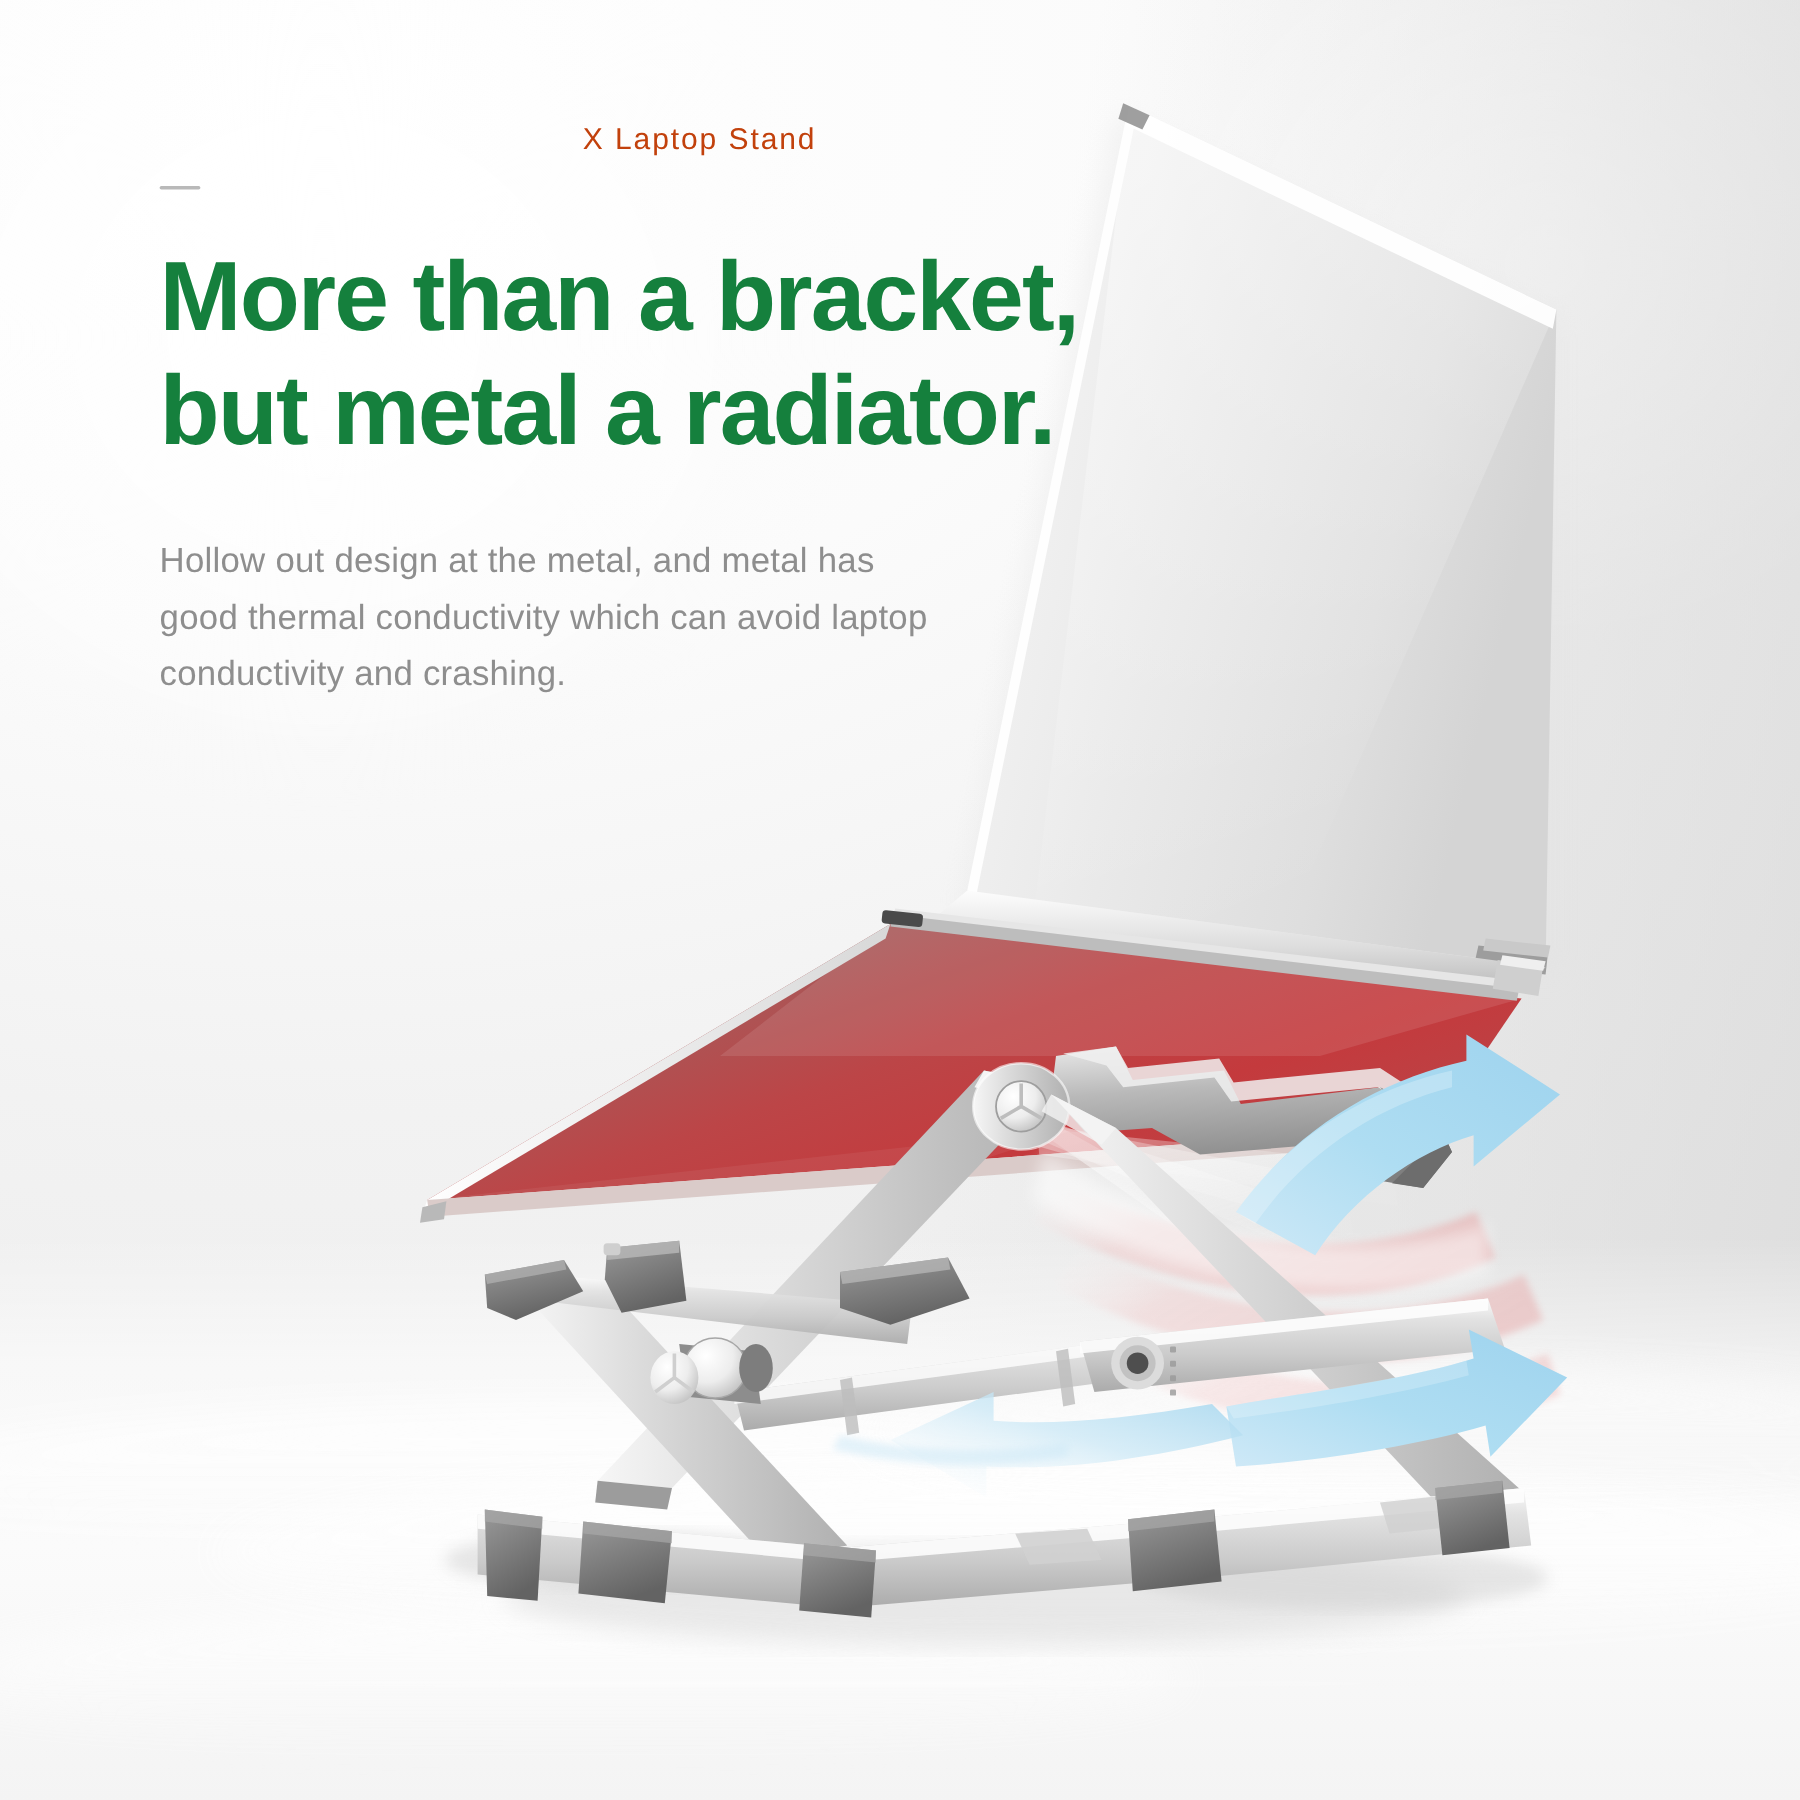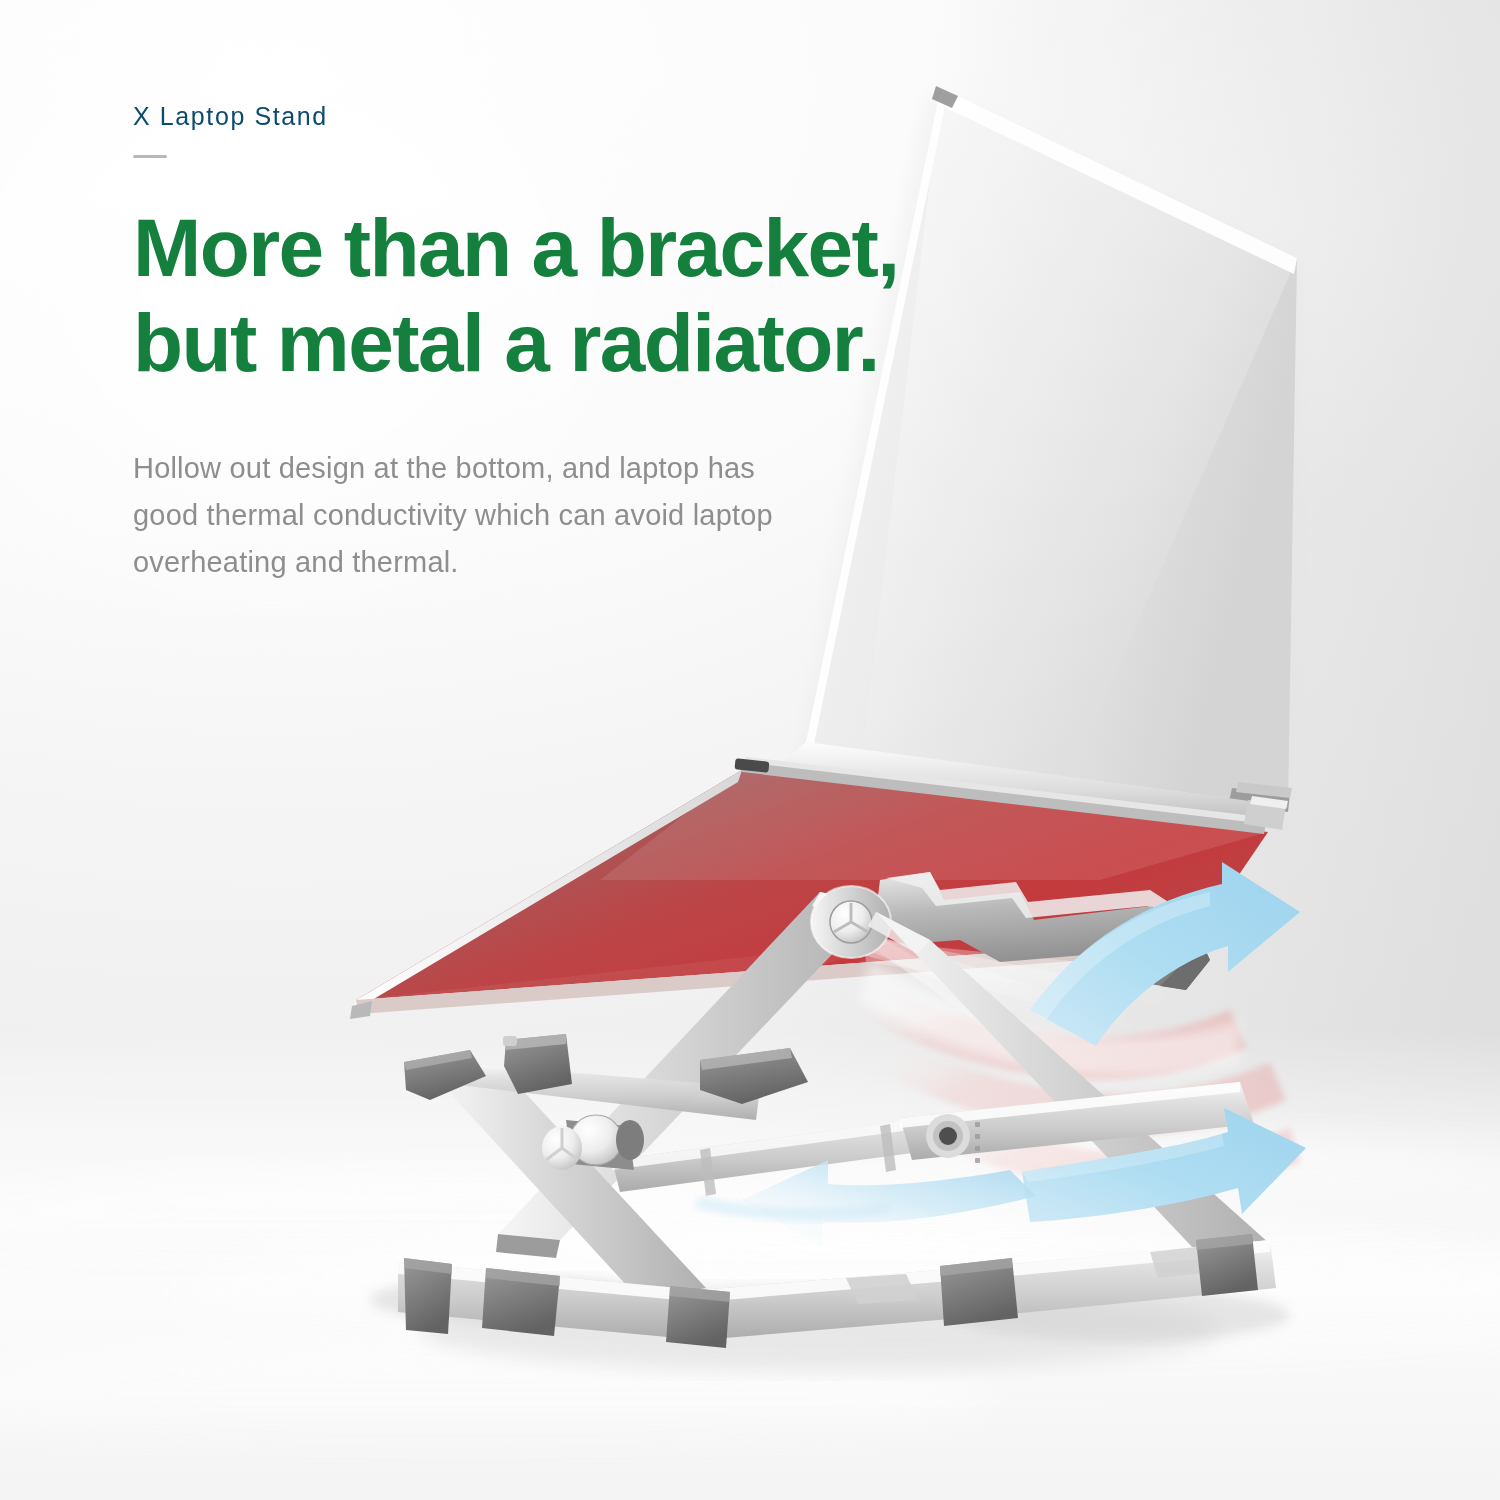--- a/index.html
+++ b/index.html
@@ -39,22 +39,23 @@
   .wave{position:absolute;border-radius:50%;filter:blur(16px);}
   .wave.w1{left:-8%;bottom:210px;width:80%;height:120px;background:linear-gradient(180deg,#ffffff,rgba(255,255,255,0));opacity:.95;}
   .wave.w2{left:12%;bottom:130px;width:95%;height:150px;background:linear-gradient(180deg,#ffffff,rgba(255,255,255,.1));opacity:.9;}
   .wave.w3{right:-10%;bottom:250px;width:62%;height:110px;background:linear-gradient(180deg,#fdfdfd,rgba(253,253,253,0));opacity:.85;}
   .wave.w4{left:-4%;bottom:40px;width:70%;height:120px;background:linear-gradient(180deg,#ffffff,rgba(255,255,255,0));opacity:.8;}
   .wave-line{position:absolute;height:2px;background:linear-gradient(90deg,rgba(255,255,255,0),#ffffff 35%,#ffffff 65%,rgba(255,255,255,0));filter:blur(2px);}
 
   
   .copy{position:absolute;left:133px;top:104px;width:900px;z-index:40;}
   .eyebrow{
-    font-size:25px;color:#0c4a6e;letter-spacing:1.6px;font-weight:400;line-height:1;
+    font-size:25px;color:#c2410c;letter-spacing:1.6px;font-weight:400;line-height:1;
     white-space:nowrap;
+    text-align:center;
   }
   .rule{width:34px;height:3px;background:#b9b9b9;margin-top:26px;border-radius:2px;}
   .headline{
     margin-top:42px;
     font-size:82px;line-height:1.16;font-weight:800;color:#15803d;
     letter-spacing:-1.6px;white-space:nowrap;
   }
   .headline .l2{display:block;}
   .body{
     margin-top:46px;
@@ -397,19 +398,19 @@
   </div>
 
   <div class="copy">
     <div class="eyebrow">X Laptop Stand</div>
     <div class="rule"></div>
     <h1 class="headline">
       <span class="l1">More than a bracket,</span>
       <span class="l2">but metal a radiator.</span>
     </h1>
     <p class="body">
-      <span>Hollow out design at the bottom, and laptop has</span>
+      <span>Hollow out design at the metal, and metal has</span>
       <span>good thermal conductivity which can avoid laptop</span>
-      <span>overheating and thermal.</span>
+      <span>conductivity and crashing.</span>
     </p>
   </div>
 
 </div>
 
 </body></html>

